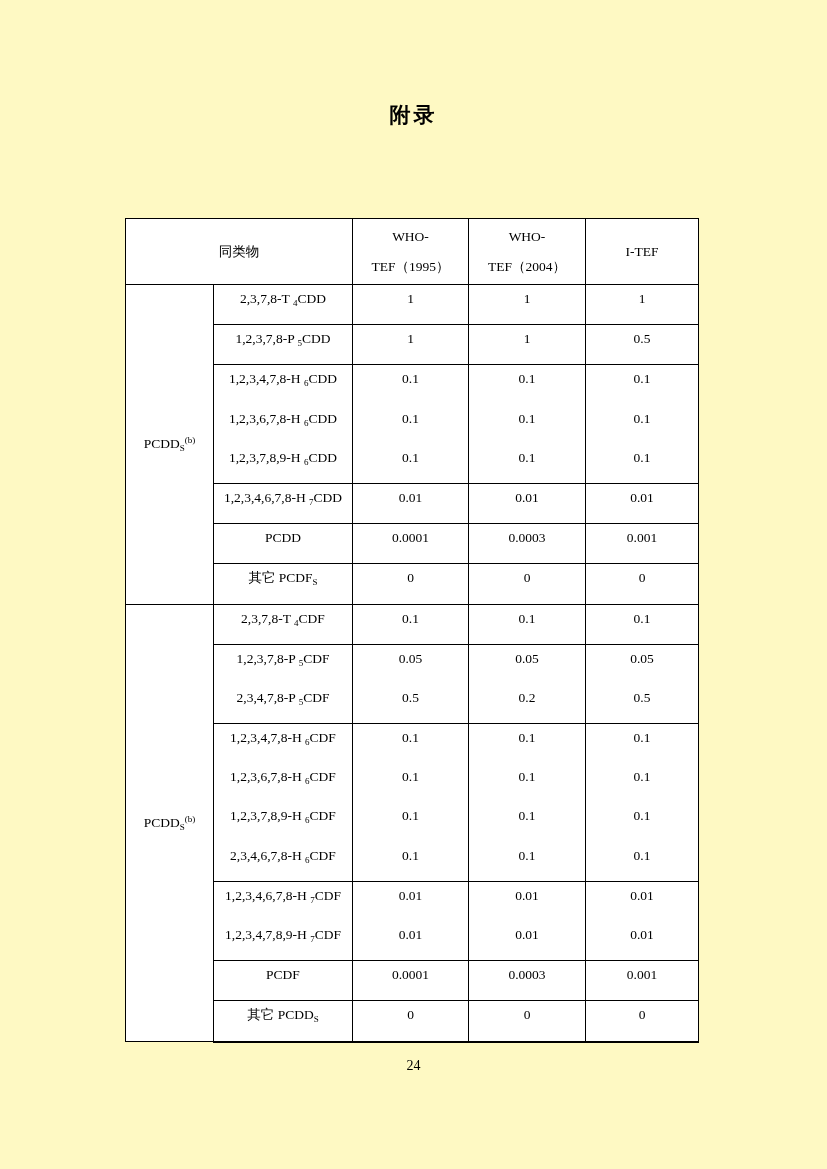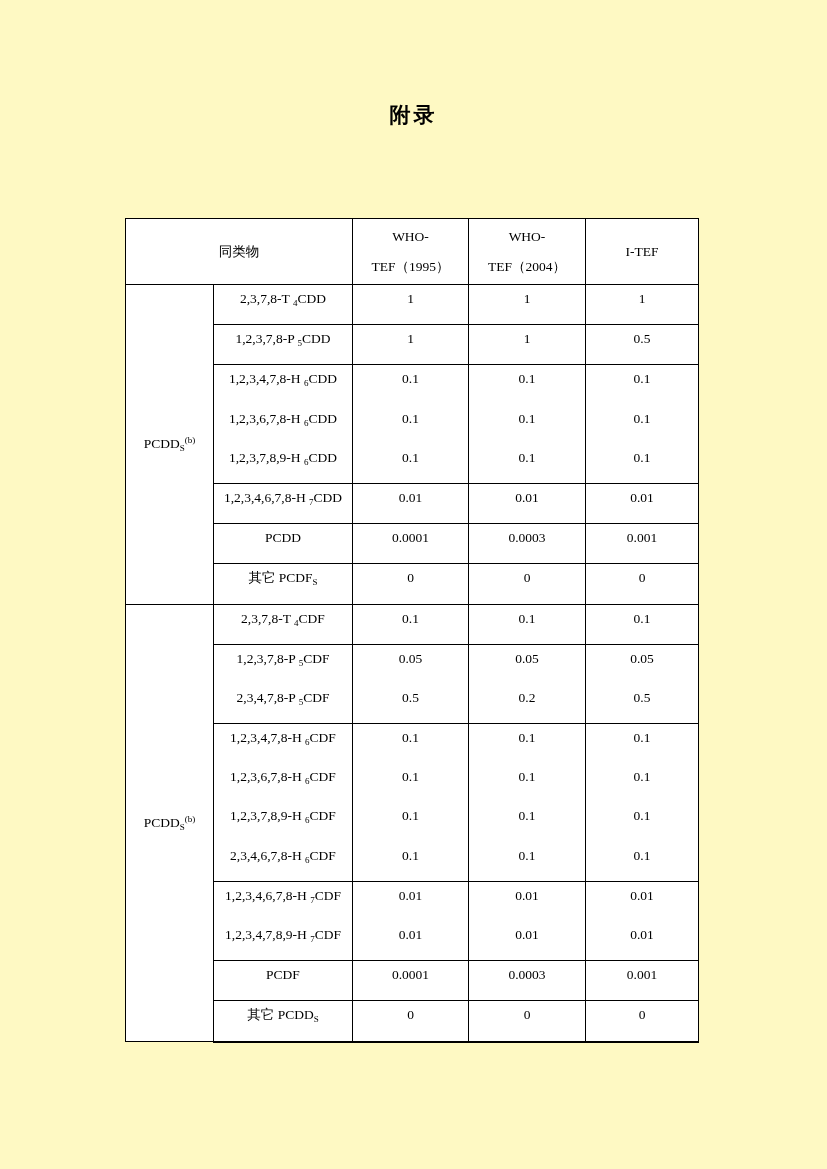--- a/index.html
+++ b/index.html
@@ -305,14 +305,15 @@
           <td>
             <div class="line">0</div>
           </td>
           <td>
             <div class="line">0</div>
           </td>
         </tr>
       </tbody>
   </table>
 
+  <div class="page-number">24</div>
 
 </div>
 
 </body></html>

